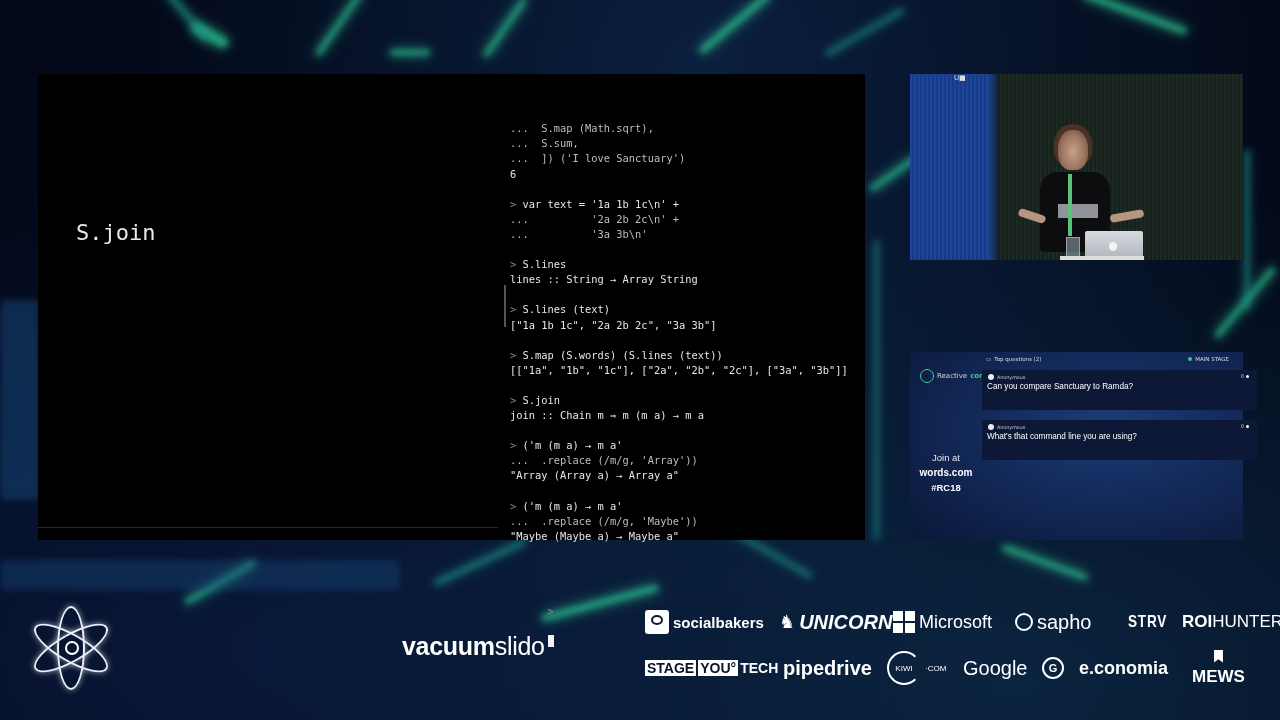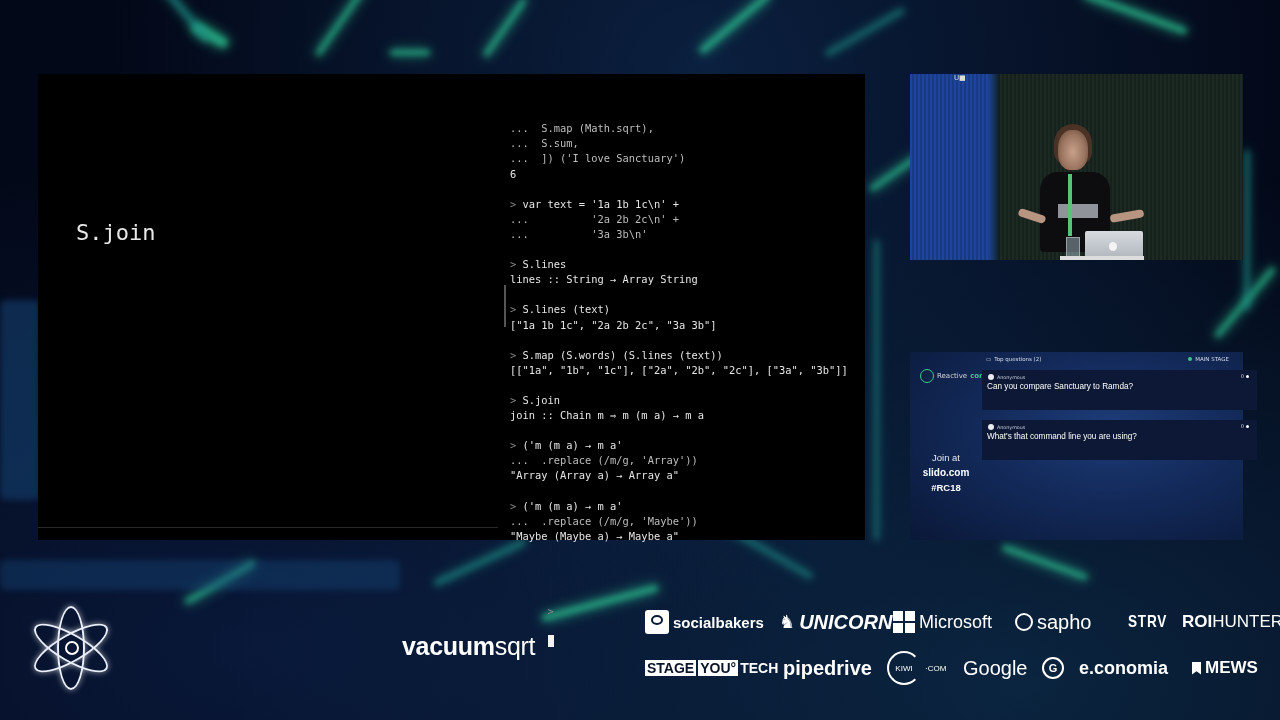--- a/index.html
+++ b/index.html
@@ -222,36 +222,36 @@
     </div>
     <div class="q-text">What's that command line you are using?</div>
     <div class="q-likes">
       <span>0</span>
       <span class="like-dot"></span>
     </div>
   </div>
 
   <div class="join">
     <div class="j1">Join at</div>
-    <div class="j2">slido.com</div>
+    <div class="j2">words.com</div>
     <div class="j3">#RC18</div>
   </div>
 </div>
 
 <div class="brand-rc">
   <div class="rc-atom">
     <div class="orbit"></div>
     <div class="orbit o2"></div>
     <div class="orbit o3"></div>
     <div class="nucleus"></div>
   </div>
 </div>
 
 <div class="brand-vl">
-  <span class="vl-bold">vacuum</span><span>sqrt</span>
+  <span class="vl-bold">vacuum</span><span>slido</span>
 </div>
 
 <div class="sponsors">
   <div class="sp-row r1">
     <div class="sp" style="left:0;">
       <span class="sb-icon"></span>
       <span style="font-size:15px;font-weight:bold;">socialbakers</span>
     </div>
     <div class="sp" style="left:134px;">
       <span style="font-size:18px;">♞</span>
@@ -298,18 +298,18 @@
       <span style="font-size:20px;">Google</span>
     </div>
     <div class="sp" style="left:397px;">
       <span class="gg-ring">
           <span>G</span>
         </span>
     </div>
     <div class="sp" style="left:434px;">
       <span style="font-size:18px;font-weight:bold;">e.conomia</span>
     </div>
-    <div class="sp" style="left:547px;">
+    <div class="sp" style="left:547px;flex-direction:column;">
       <span class="mews-mark"></span>
       <span style="font-size:17px;font-weight:bold;">MEWS</span>
     </div>
   </div>
 </div>
 
 </body></html>

